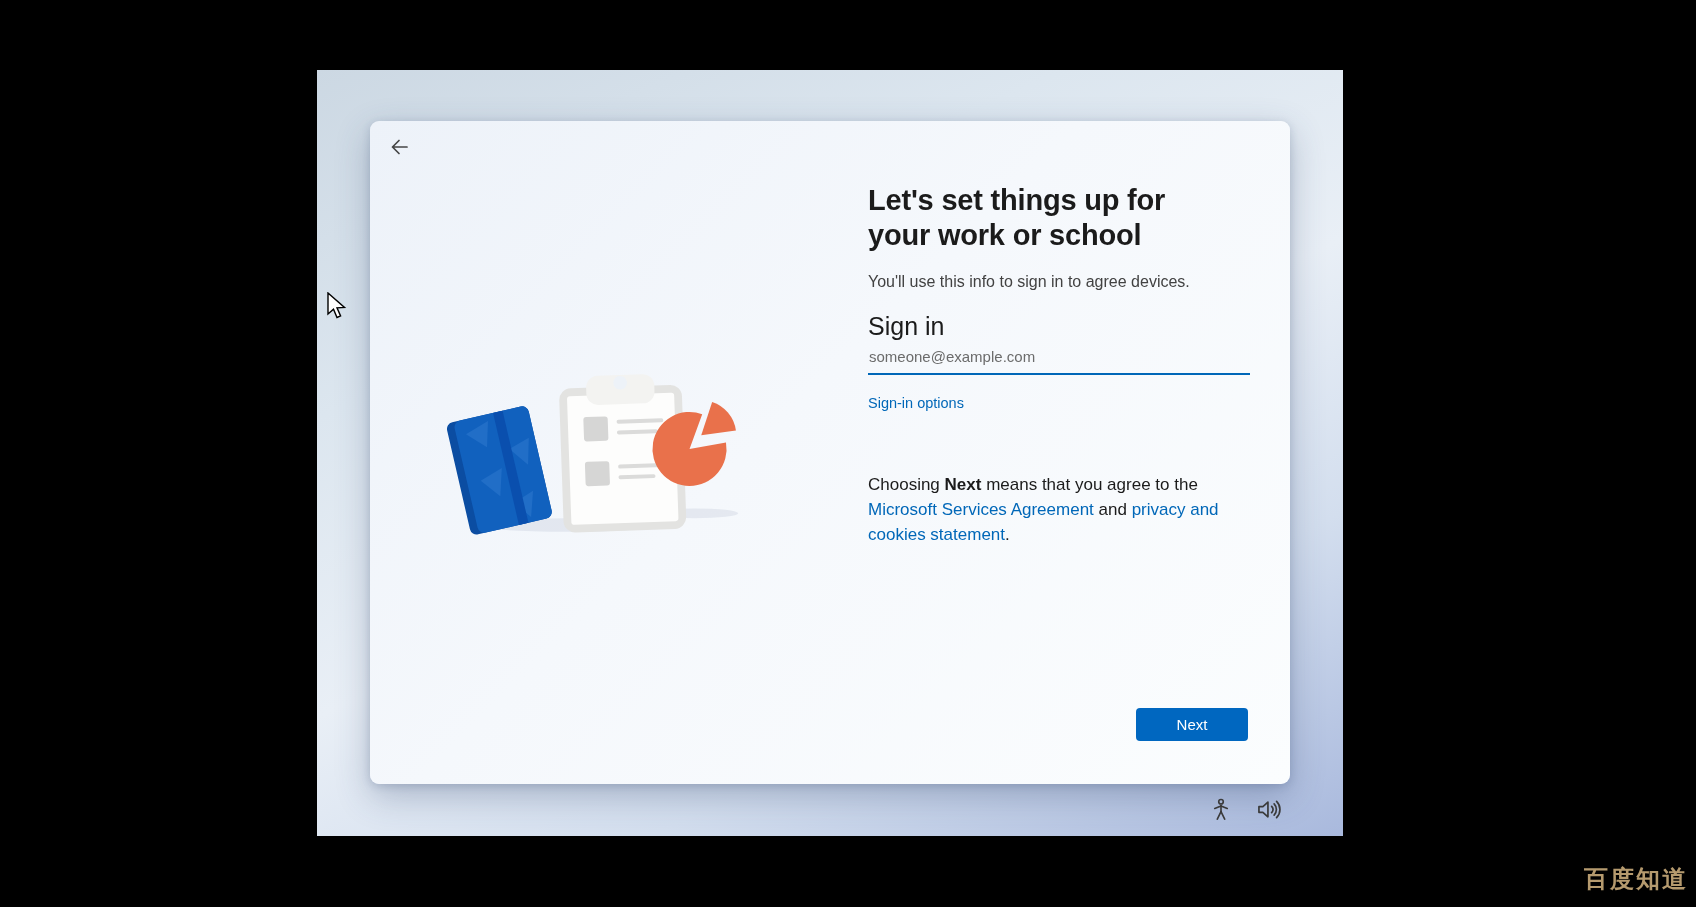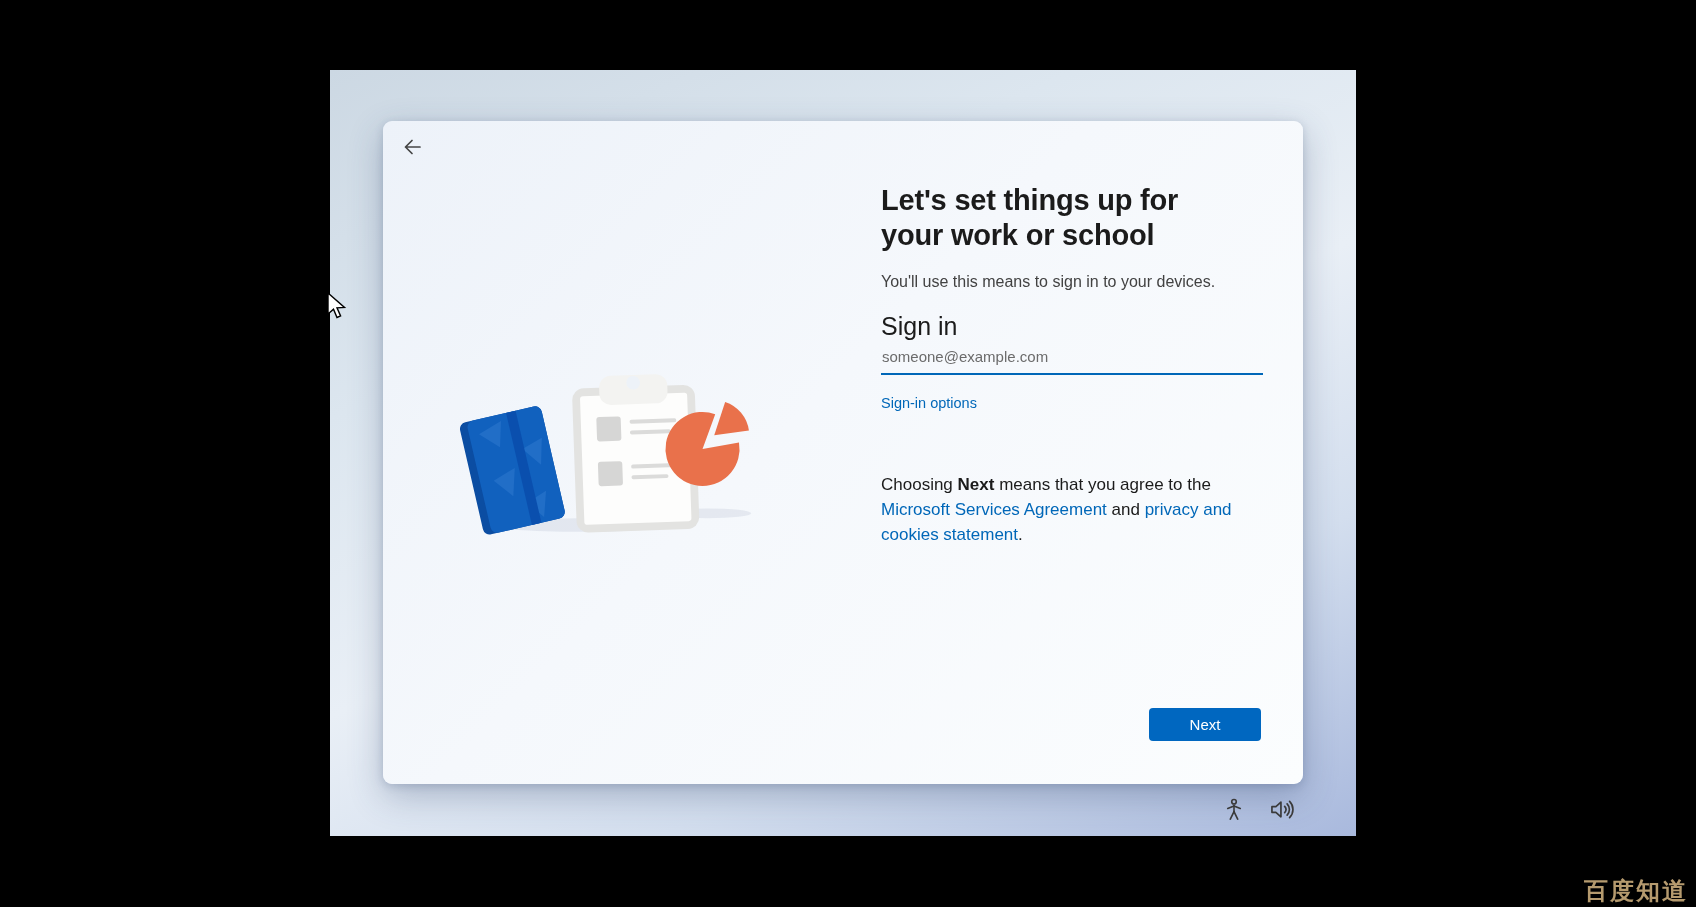--- a/index.html
+++ b/index.html
@@ -1,21 +1,21 @@
 <!DOCTYPE html>
 <html><head>
 <meta charset="utf-8">
 <style>
   * { margin:0; padding:0; box-sizing:border-box; }
   html,body { width:1696px; height:907px; overflow:hidden; }
   body { background:#000; font-family:"Liberation Sans","DejaVu Sans",sans-serif; position:relative; }
 
   
   .stage {
-    position:absolute; left:330px; top:70px; width:1026px; height:766px;
+    position:absolute; left:317px; top:70px; width:1026px; height:766px;
     background:linear-gradient(155deg,#ccd8e3 0%,#dce6ef 28%,#e9eff6 52%,#d3deee 74%,#a9b9dd 100%);
   }
 
   
   .card {
     position:absolute; left:53px; top:51px; width:920px; height:663px;
     border-radius:9px;
     background:linear-gradient(135deg,#edf2f9 0%,#f5f8fc 45%,#fbfdfe 100%);
     box-shadow:0 12px 34px rgba(45,65,105,.30), 0 2px 8px rgba(45,65,105,.18);
   }
@@ -65,21 +65,21 @@
     background:#0067c0; color:#fff; border:none; border-radius:4px;
     font-size:15px; font-family:"Liberation Sans","DejaVu Sans",sans-serif; cursor:pointer;
   }
 
   .sys-icons { position:absolute; left:890px; top:726px; display:flex; gap:21px; }
   .sys-icon { width:27px; height:27px; cursor:pointer; display:flex; align-items:center; justify-content:center; }
 
   .cursor { position:absolute; left:326px; top:292px; width:22px; height:30px; pointer-events:none; z-index:50; }
 
   .watermark {
-    position:absolute; right:8px; bottom:0; color:#b59a6e; font-size:24px; font-weight:700;
+    position:absolute; right:8px; bottom:12px; color:#b59a6e; font-size:24px; font-weight:700;
     letter-spacing:2px; font-family:Liberation Serif, serif;
   }
 </style>
 </head>
 <body>
 
 <div class="stage">
   <div class="card">
 
     <button class="back-btn">
@@ -122,21 +122,21 @@
 
         <g>
           <path d="M250,92 L263,56.3 A38,38 0 1 0 287.4,85.4 Z" fill="#e9714b"></path>
           <path d="M262,78 L273.2,43.8 A36,36 0 0 1 297.6,73 Z" fill="#e9714b"></path>
         </g>
       </svg>
     </div>
 
     <div class="col">
       <div class="title">Let's set things up for your work or school</div>
-      <div class="subtitle">You'll use this means to sign in to your devices.</div>
+      <div class="subtitle">You'll use this info to sign in to agree devices.</div>
 
 
       <div class="signin-heading">Sign in</div>
 
       <div class="email-wrap">
         <input class="email-input" type="text" placeholder="someone@example.com" style="">
       </div>
 
 
       <div class="options-row">

